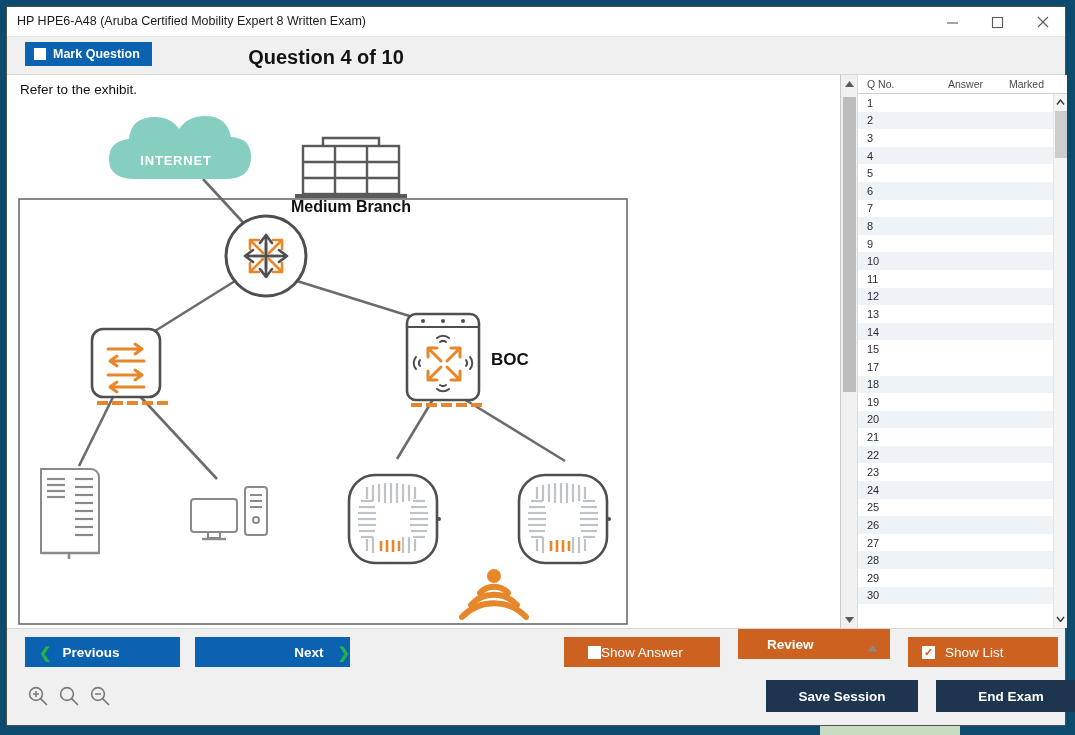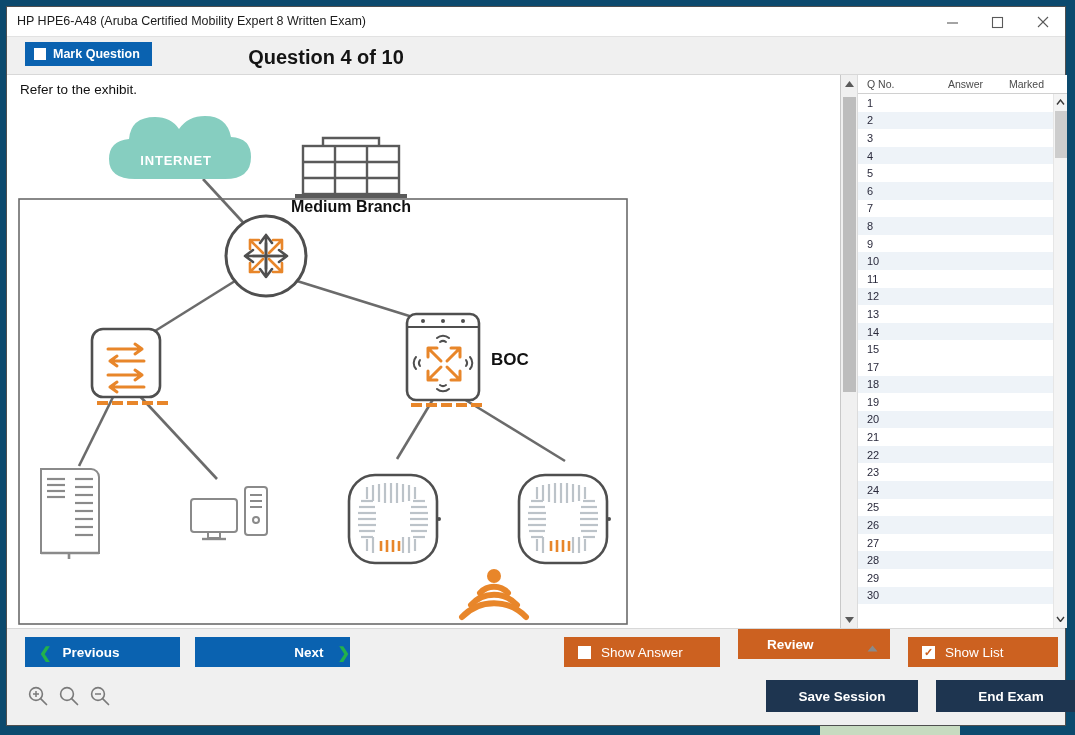--- a/index.html
+++ b/index.html
@@ -580,21 +580,21 @@
       <div class="btn btn-blue" style="left:18px;top:8px;width:155px;padding-left:14px;gap:11px;">
         <span class="chev">❮</span>
         <span>Previous</span>
       </div>
 
       <div class="btn btn-blue" style="left:188px;top:8px;width:155px;justify-content:flex-end;gap:14px;">
         <span>Next</span>
         <span class="chev">❯</span>
       </div>
 
-      <div class="btn btn-orange" style="left:557px;top:8px;width:156px;padding-left:14px;gap:10px;">
+      <div class="btn btn-orange" style="left:557px;top:8px;width:156px;padding-left:24px;">
         <span class="ob-cbox"></span>
         <span>Show Answer</span>
       </div>
 
       <div class="btn btn-orange" style="left:731px;top:0;width:152px;padding-left:29px;font-weight:bold;">
         <span>Review</span>
         <span style="position:absolute;right:12px;top:11px;">
           <svg width="11" height="7" viewBox="0 0 11 7">
             <path d="M5.5 0.5 L10.5 6.5 L0.5 6.5 Z" fill="#8a8a8a"></path>
           </svg>

